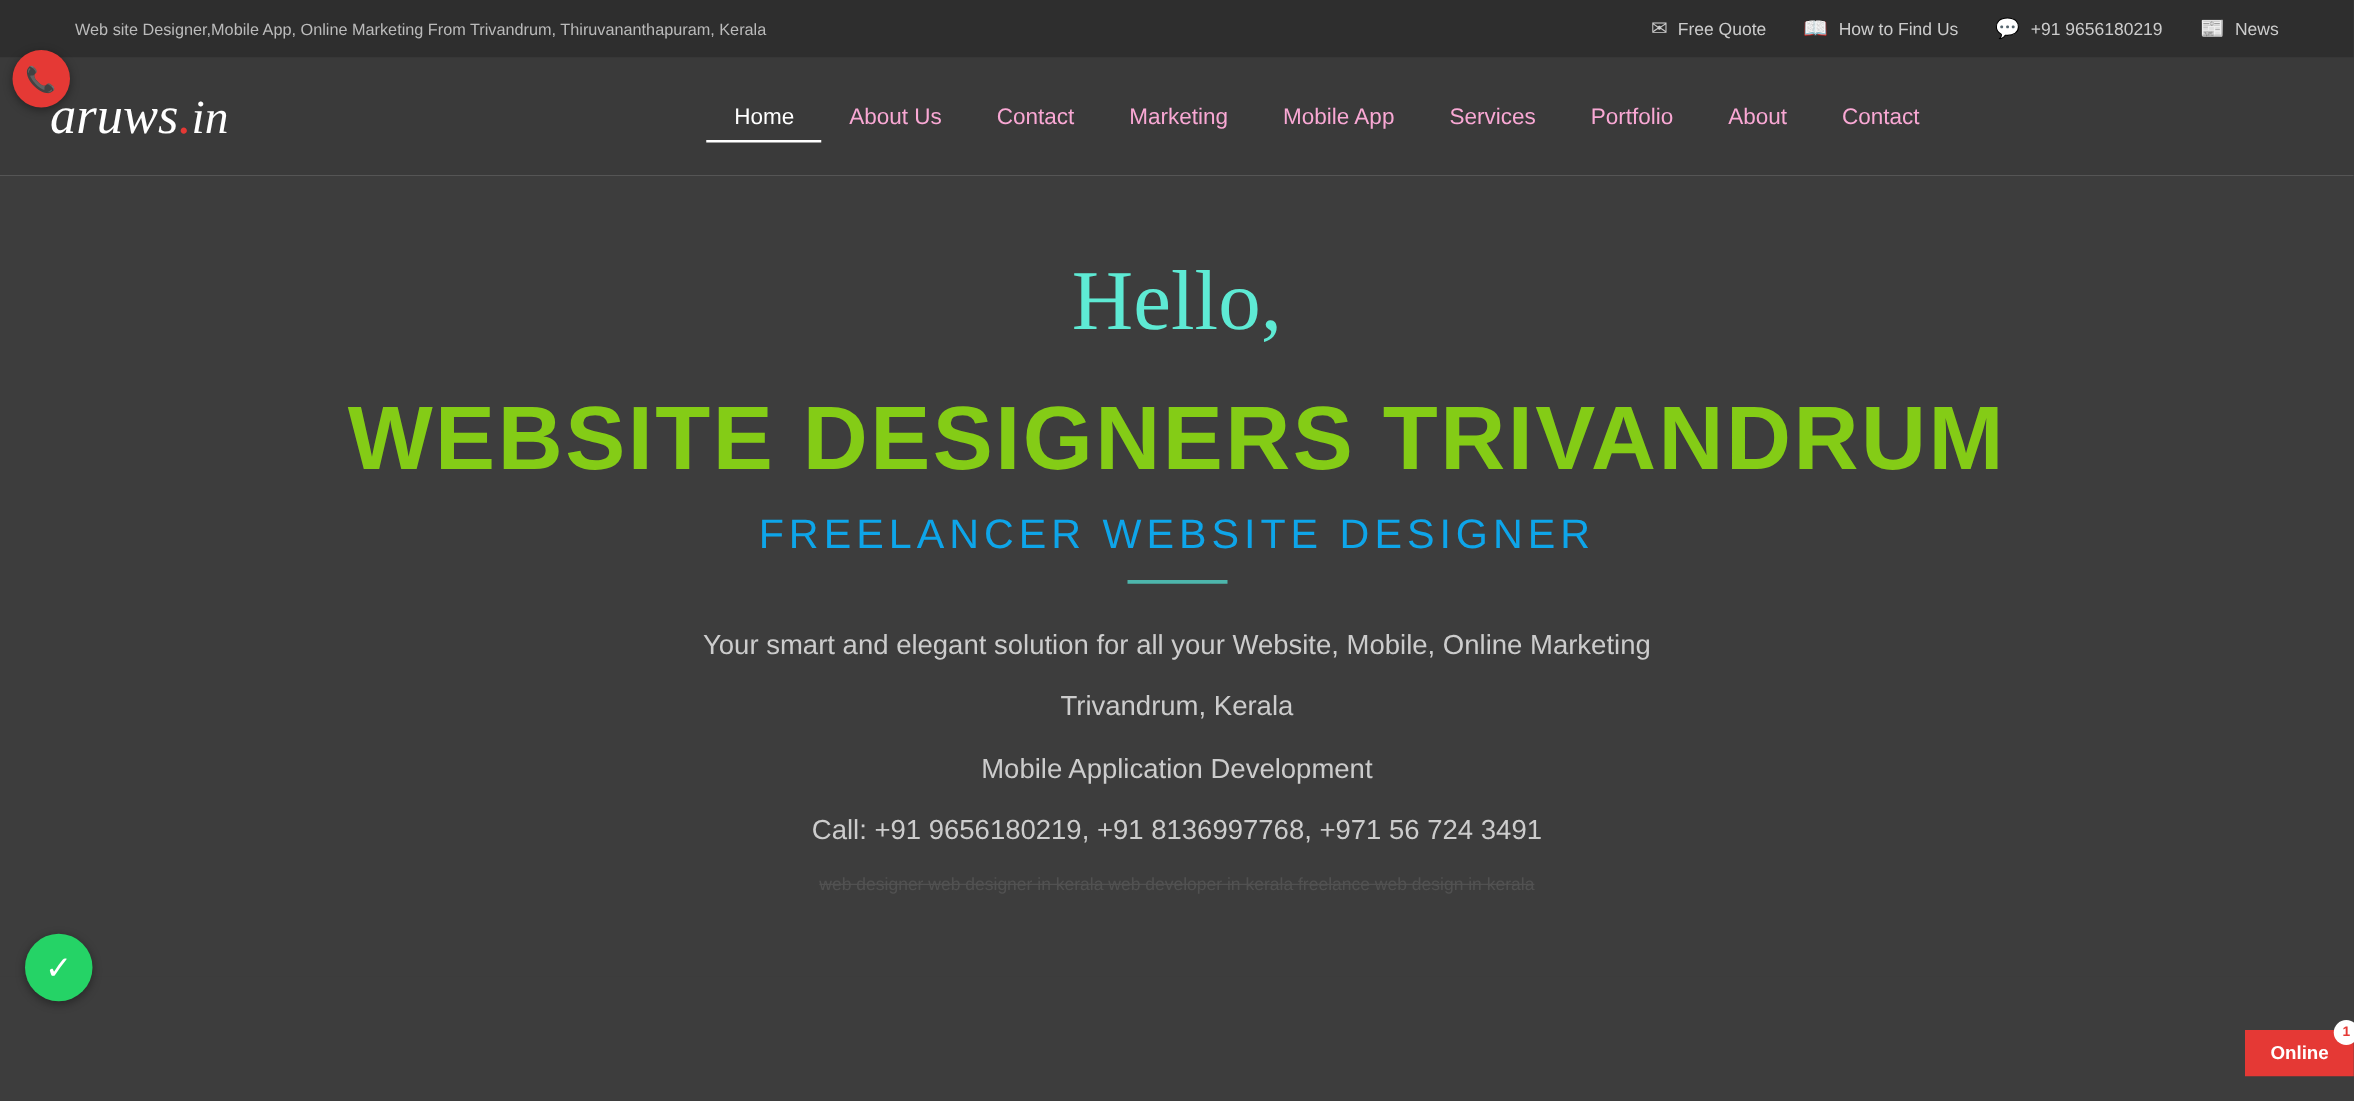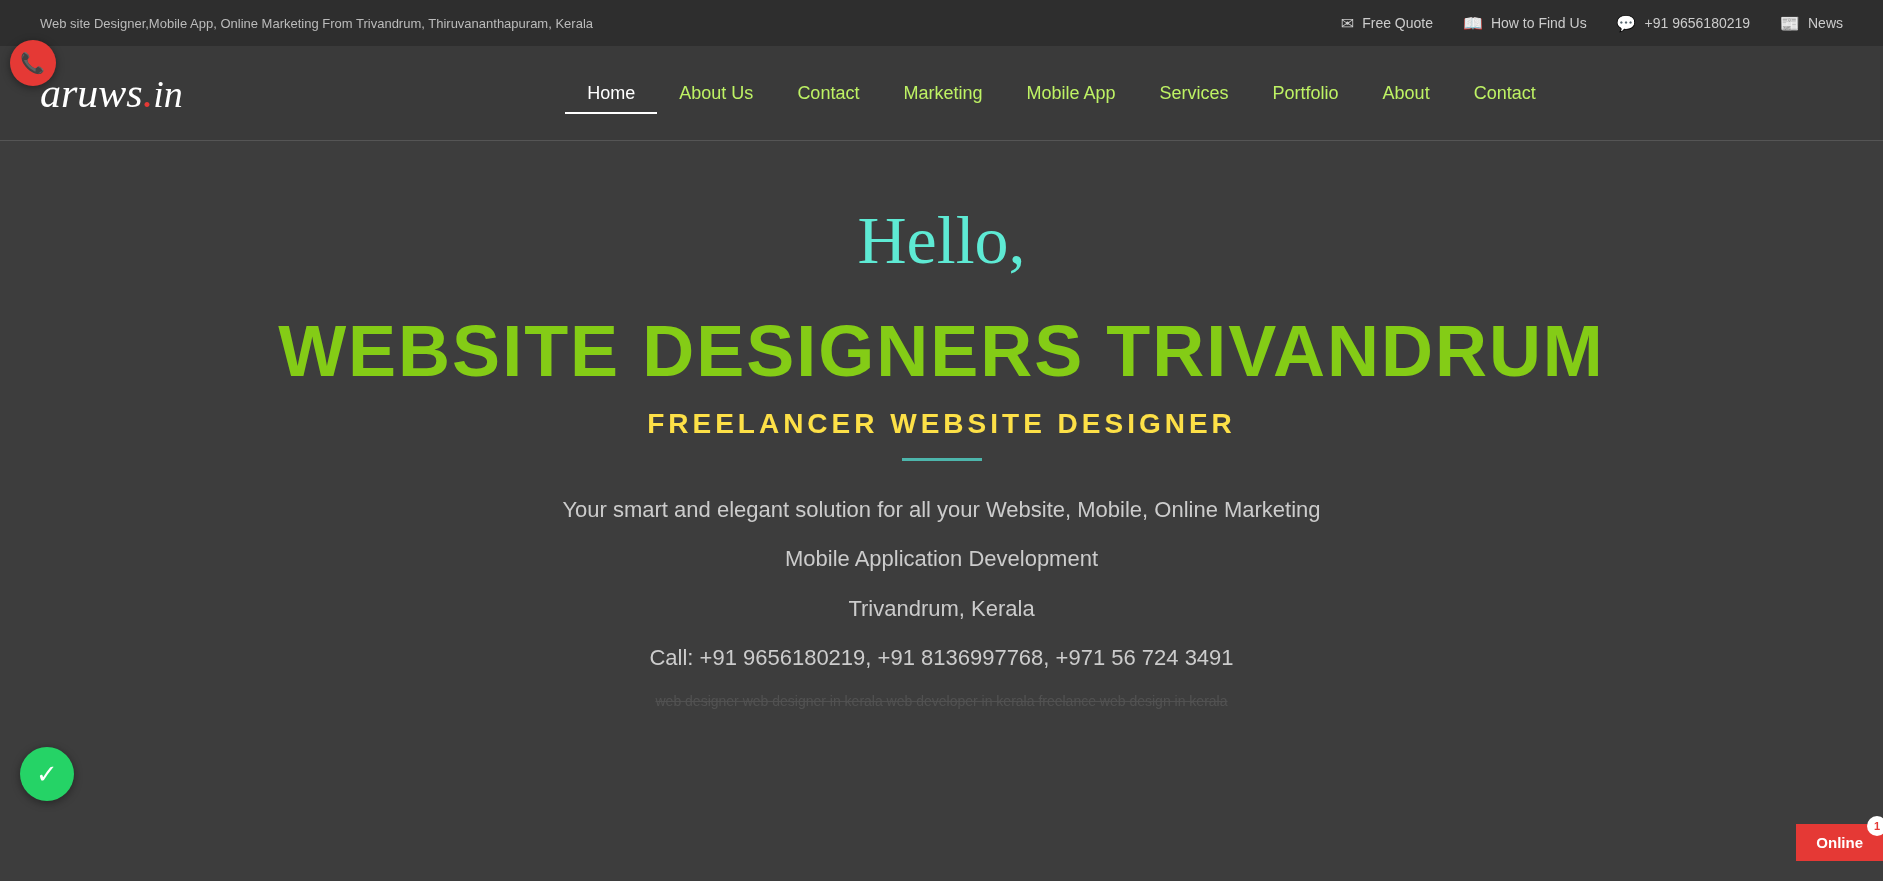--- a/index.html
+++ b/index.html
@@ -3,21 +3,21 @@
   <meta charset="utf-8">
   <style>
     * { margin: 0; padding: 0; box-sizing: border-box; }
     body { font-family: Arial, sans-serif; background: #3d3d3d; color: #fff; width: 1883px; min-height: 881px; overflow-x: hidden; }
 
     
     .top-bar {
       background: #2e2e2e;
       color: #ccc;
       font-size: 13px;
-      padding: 6px 40px;
+      padding: 6px 60px;
       display: flex;
       align-items: center;
       justify-content: space-between;
       height: 46px;
     }
     .top-bar-left { color: #bbb; font-size: 13px; }
     .top-bar-right { display: flex; align-items: center; gap: 30px; }
     .top-bar-item { display: flex; align-items: center; gap: 8px; color: #ccc; font-size: 14px; cursor: pointer; }
     .top-icon { font-size: 16px; }
 
@@ -104,21 +104,21 @@
       font-family: Georgia, serif;
       font-style: italic;
       margin-right: 60px;
       min-width: 180px;
     }
     .logo-dot { color: #e53935; }
     .logo-in { color: #ffffff; font-size: 38px; }
 
     nav { display: flex; align-items: center; gap: 0; flex: 1; justify-content: center; }
     .nav-item {
-      color: #bef264;
+      color: #f9a8d4;
       font-size: 18px;
       padding: 10px 22px;
       cursor: pointer;
       text-decoration: none;
       white-space: nowrap;
       transition: color 0.2s;
     }
     .nav-item.active {
       color: #fff;
       border-bottom: 2px solid #fff;
@@ -141,23 +141,23 @@
     }
     .hero-title {
       font-size: 72px;
       font-weight: 800;
       color: #84cc16;
       letter-spacing: 2px;
       margin-bottom: 16px;
       text-transform: uppercase;
     }
     .hero-subtitle {
-      font-size: 28px;
-      font-weight: 700;
-      color: #fde047;
+      font-size: 33px;
+      font-weight: 400;
+      color: #0ea5e9;
       letter-spacing: 4px;
       text-transform: uppercase;
       margin-bottom: 18px;
     }
     .hero-divider {
       width: 80px;
       height: 3px;
       background: #4db6ac;
       margin: 0 auto 30px;
     }
@@ -229,17 +229,17 @@
     <a class="nav-item">Contact</a>
   </nav>
 </div>
 
 <div class="hero">
   <div class="hero-hello">Hello,</div>
   <div class="hero-title">WEBSITE DESIGNERS TRIVANDRUM</div>
   <div class="hero-subtitle">FREELANCER WEBSITE DESIGNER</div>
   <div class="hero-divider"></div>
   <div class="hero-desc">Your smart and elegant solution for all your Website, Mobile, Online Marketing</div>
+  <div class="hero-desc">Trivandrum, Kerala</div>
   <div class="hero-desc">Mobile Application Development</div>
-  <div class="hero-desc">Trivandrum, Kerala</div>
   <div class="hero-desc">Call: +91 9656180219, +91 8136997768, +971 56 724 3491</div>
   <div class="hero-seo">web designer web designer in kerala web developer in kerala freelance web design in kerala</div>
 </div>
 
 </body></html>

